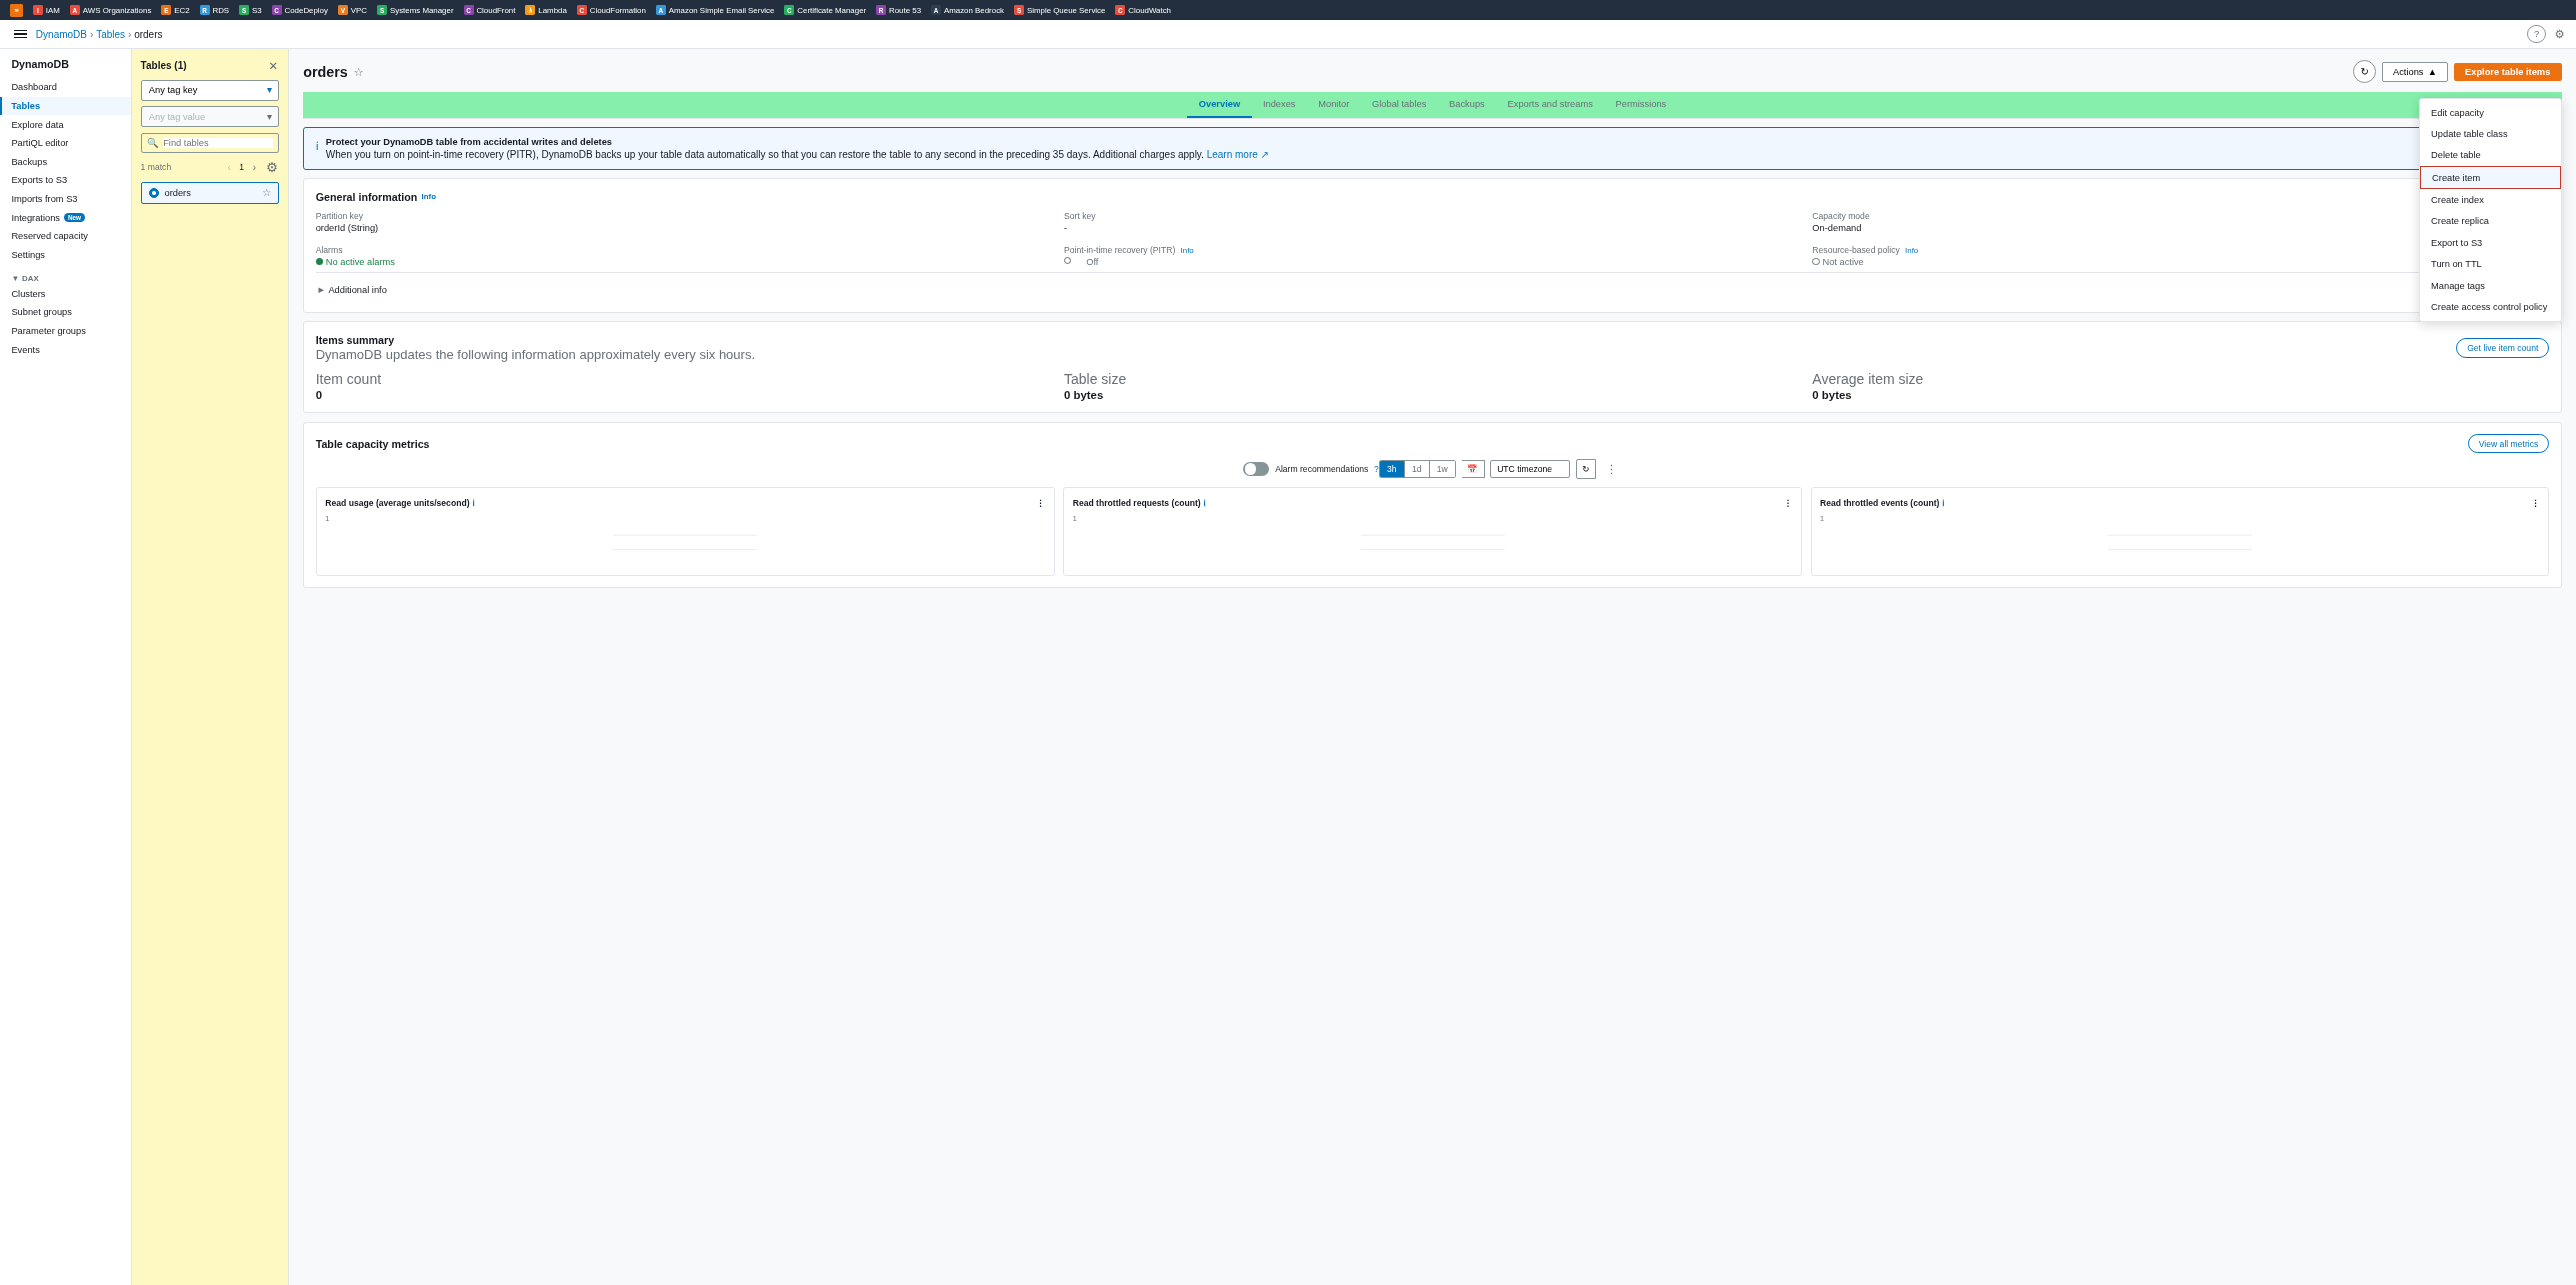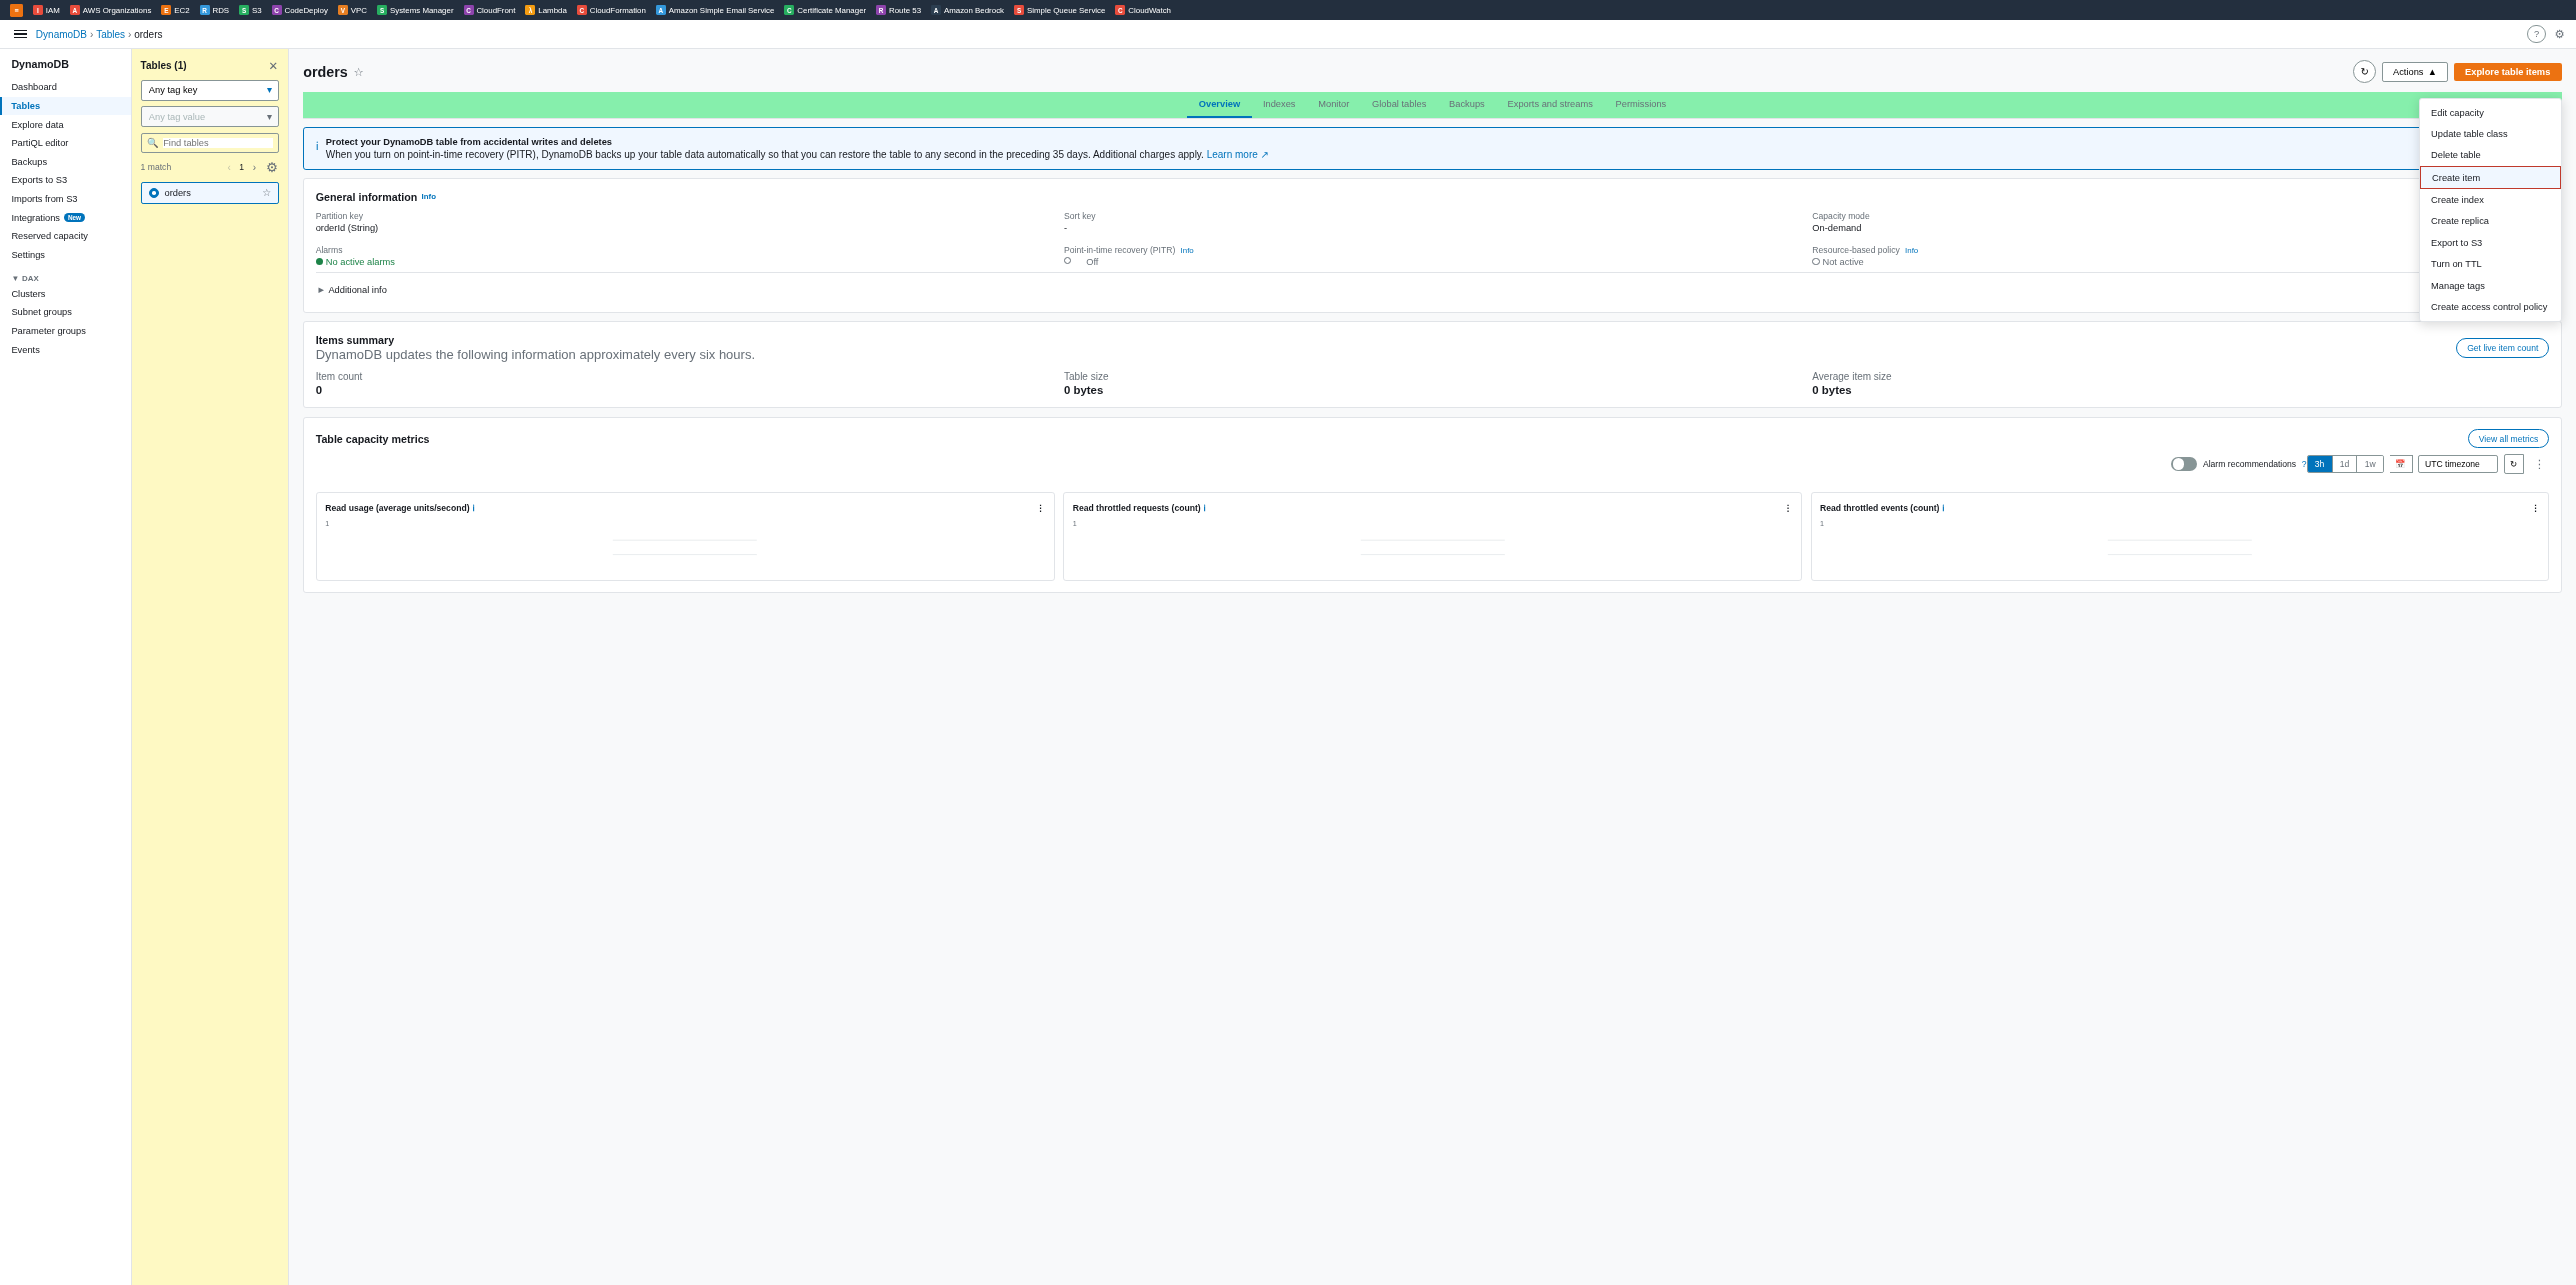--- a/index.html
+++ b/index.html
@@ -455,21 +455,21 @@
     }
     .toggle-triangle { font-size: 7.2px; color: #687078; }
     .divider { border: none; border-top: 0.7px solid #e1e4e8; margin: 5.7px 0; }
 
     
     .items-grid {
       display: grid;
       grid-template-columns: repeat(3, 1fr);
       gap: 11.4px;
     }
-    .metric-label { font-size: 10px; color: #687078; margin-bottom: 2.1px; }
+    .metric-label { font-size: 14px; color: #687078; margin-bottom: 2.1px; }
     .metric-value { font-size: 11.4px; font-weight: 600; }
 
     
     .metrics-header {
       display: flex;
       align-items: center;
       justify-content: space-between;
       margin-bottom: 5.7px;
     }
     .metrics-controls {
@@ -918,21 +918,21 @@
           </div>
         </div>
       </div>
 
       <div class="card">
         <div class="metrics-header">
           <span class="card-title">Table capacity metrics</span>
           <button class="view-all-btn">View all metrics</button>
         </div>
 
-        <div style="display:flex;align-items:center;justify-content:flex-end;margin-bottom:18px;">
+        <div style="display:flex;align-items:center;justify-content:center;margin-bottom:8px;">
           <div style="display:flex;align-items:center;gap:5.7px;">
             <div class="toggle-switch"></div>
             <span class="alarm-label">Alarm recommendations</span>
             <span style="color:#0073bb;font-size:8.6px;cursor:pointer;">?</span>
           </div>
           <div class="metrics-controls">
             <div class="time-btns">
               <button class="time-btn active">3h</button>
               <button class="time-btn">1d</button>
               <button class="time-btn">1w</button>

